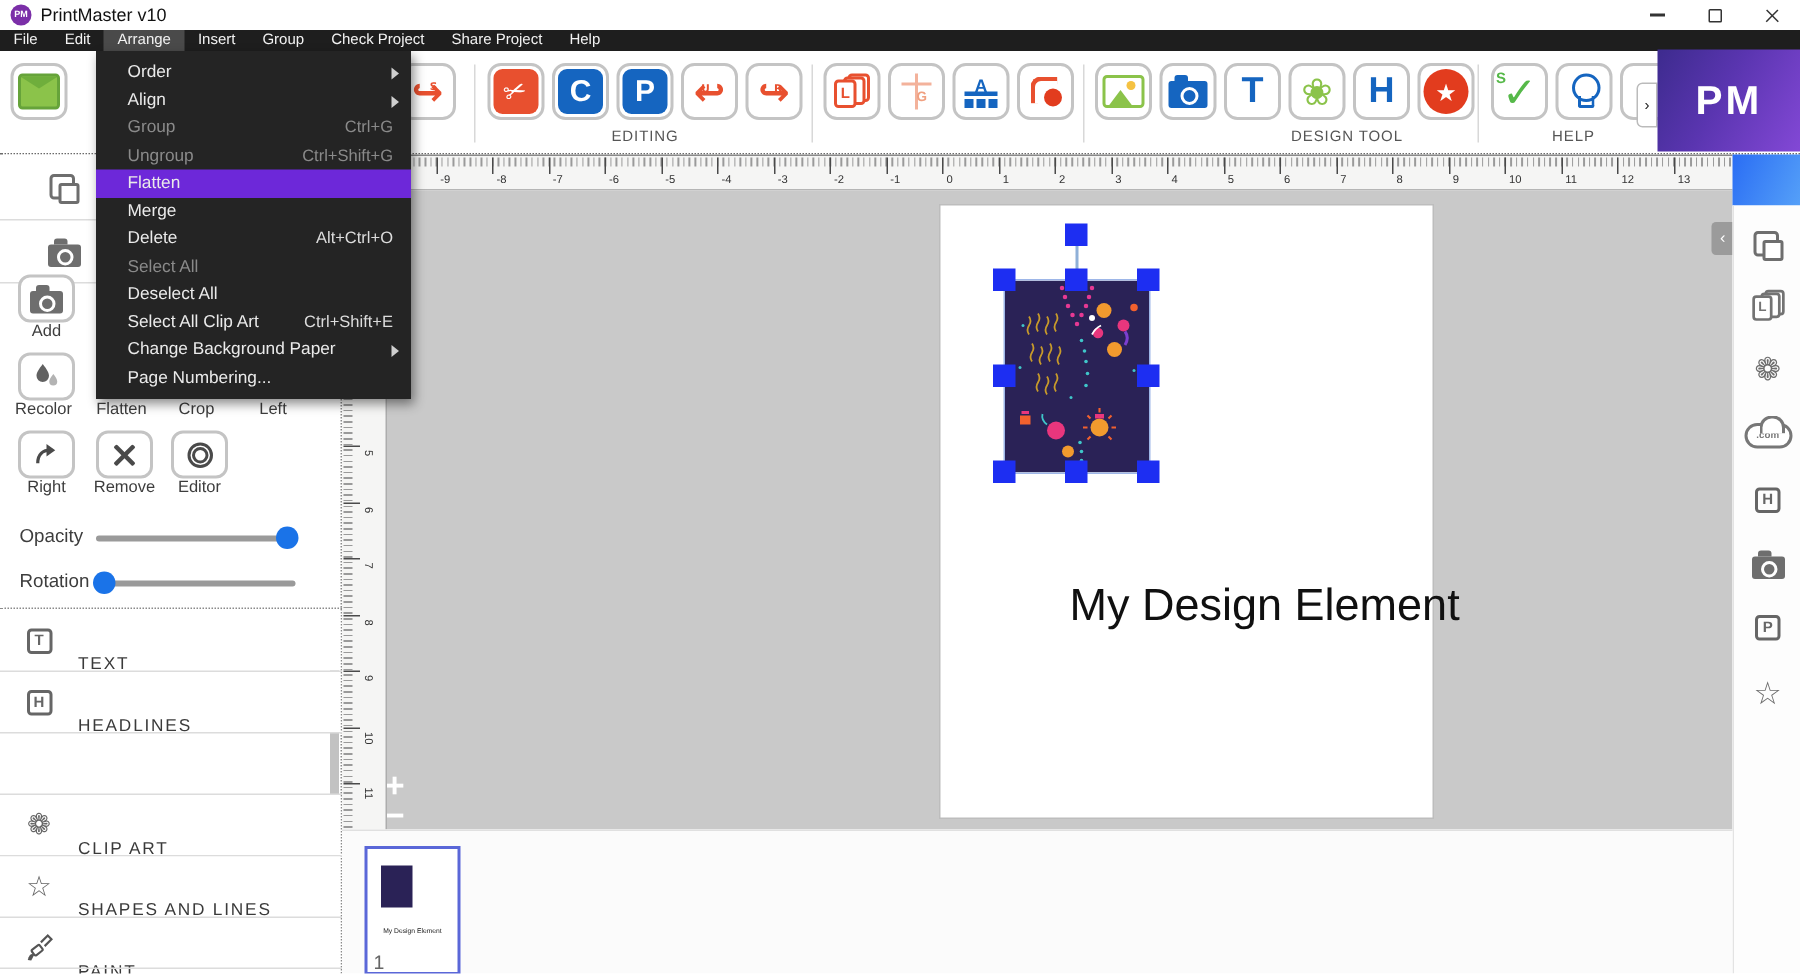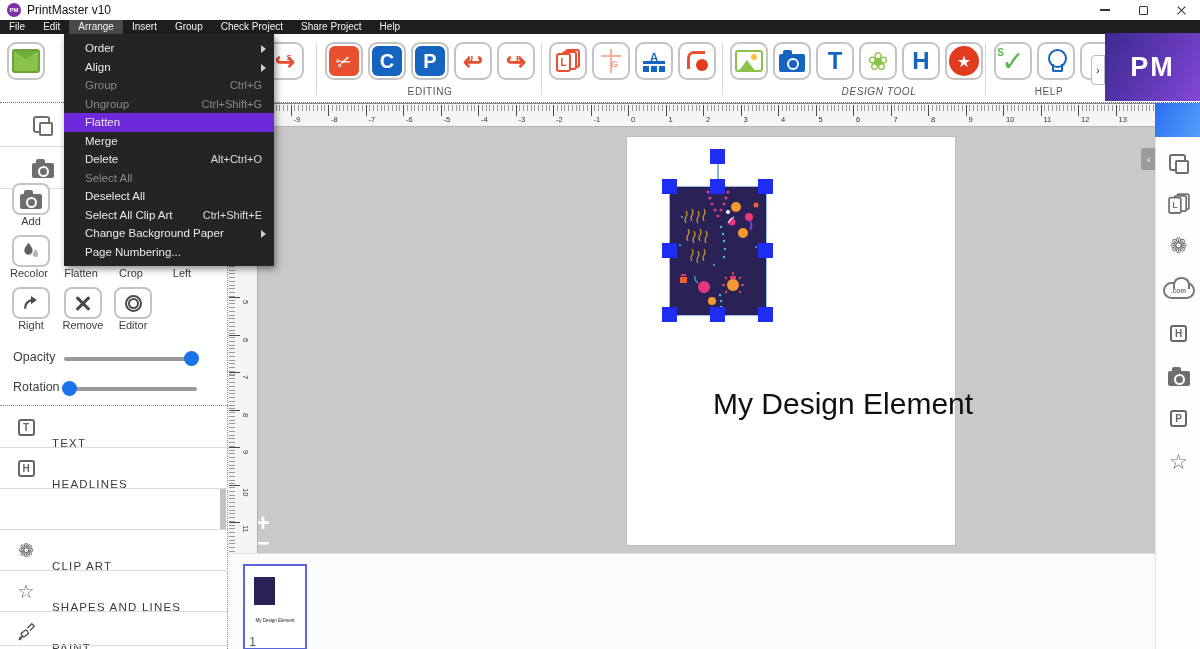--- a/index.html
+++ b/index.html
@@ -273,21 +273,21 @@
       <span class="flower glyph">❀</span>
     </div>
   <div class="tbtn" style="left:902px;">
       <span class="blue-letter">H</span>
     </div>
   <div class="tbtn" style="left:945px;">
     <div class="starc">
         <span class="glyph">★</span>
       </div>
   </div>
-  <div class="tlabel" style="left:879px;font-style:italic;">DESIGN TOOL</div>
+  <div class="tlabel" style="left:898px;">DESIGN TOOL</div>
   <div class="tdivider" style="left:985px;"></div>
 
   <div class="tbtn" style="left:994px;">
     <div class="spell"><span class="chk glyph">✓</span><b>S</b></div>
   </div>
   <div class="tbtn" style="left:1037px;">
       <div class="bulb"></div>
     </div>
   <div class="tbtn" style="left:1080px;">
       <span style="color:#1565c0;font-weight:bold;font-size:18px;">▲</span>

